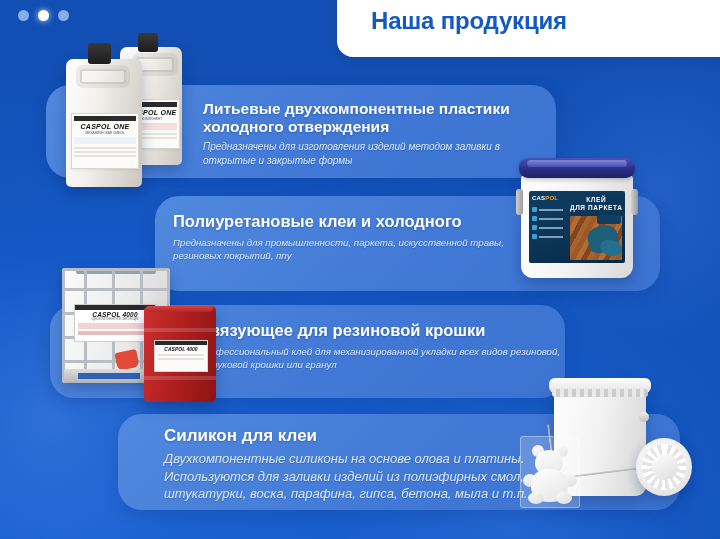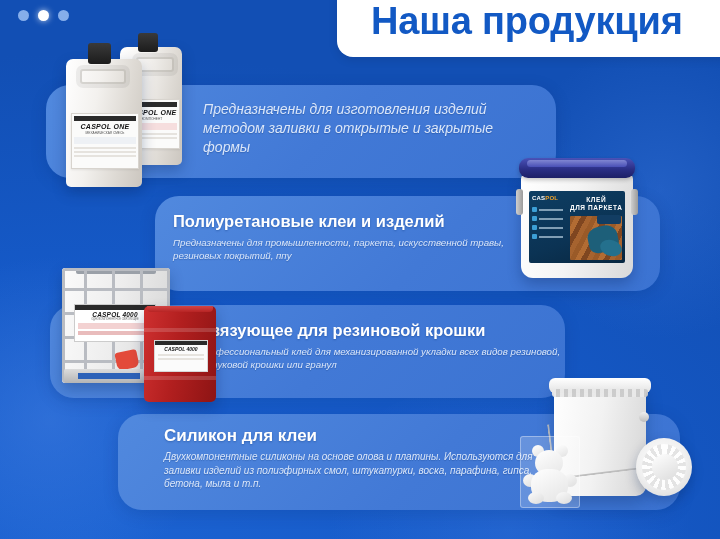--- a/index.html
+++ b/index.html
@@ -35,21 +35,21 @@
   
   .header-pill{
     position:absolute;left:337px;top:-16px;width:400px;height:73px;
     background:#ffffff;border-radius:16px;
     display:flex;align-items:center;justify-content:flex-start;
     padding-left:34px;box-sizing:border-box;
     box-shadow:0 3px 10px rgba(0,0,0,.10);
     z-index:25;
   }
   .header-pill .title{
-    color:#1259c4;font-size:38px;font-weight:bold;letter-spacing:-.2px;
+    color:#1259c4;font-size:24px;font-weight:bold;letter-spacing:-.2px;
     white-space:nowrap;line-height:1;
   }
 
   
   .card{
     position:absolute;
     background:linear-gradient(135deg,#5189de 0%, #4279d6 55%, #3b73d2 100%);
     border-radius:24px;
     box-shadow:0 4px 16px rgba(5,40,100,.18);
   }
@@ -60,39 +60,39 @@
   }
   .card p{
     margin:0;color:#dbe7fa;font-style:italic;line-height:1.35;
     text-shadow:0 1px 1px rgba(10,45,110,.30);
   }
 
   
   #card-1{left:46px;top:85px;width:510px;height:93px;}
   #card-1 .ctext{left:157px;top:15px;width:340px;}
   #card-1 h3{font-size:15.5px;}
-  #card-1 p{font-size:14px;}
+  #card-1 p{font-size:10px;}
 
   
   #card-2{left:155px;top:196px;width:505px;height:95px;}
   #card-2 .ctext{left:18px;top:16px;width:380px;}
   #card-2 h3{font-size:16.5px;}
   #card-2 p{font-size:9.7px;}
 
   
   #card-3{left:50px;top:305px;width:515px;height:93px;}
   #card-3 .ctext{left:148px;top:16px;width:380px;}
   #card-3 h3{font-size:16.5px;}
   #card-3 p{font-size:9.7px;}
 
   
   #card-4{left:118px;top:414px;width:562px;height:96px;}
   #card-4 .ctext{left:46px;top:12px;width:390px;}
   #card-4 h3{font-size:17px;}
-  #card-4 p{font-size:10px;}
+  #card-4 p{font-size:13px;}
 
   
   .prod{position:absolute;z-index:20;}
 
   
   #canisters{left:58px;top:33px;width:150px;height:150px;}
   .can{position:absolute;border-radius:7px 7px 5px 5px;
     background:linear-gradient(100deg,#ffffff 0%, #f3f1ee 38%, #ddd9d3 72%, #cbc6bf 100%);
     box-shadow:0 6px 14px rgba(8,35,90,.30);}
   .can .cap{position:absolute;width:20px;height:19px;border-radius:3px;
@@ -267,20 +267,21 @@
     <span class="dot active"></span>
     <span class="dot"></span>
   </div>
 
   <div class="header-pill">
     <div class="title">Наша продукция</div>
   </div>
 
   <div class="card" id="card-1">
     <div class="ctext">
+      <h3>Литьевые двухкомпонентные пластики холодного отверждения</h3>
       <p>Предназначены для изготовления изделий методом заливки в открытые и закрытые формы</p>
     </div>
   </div>
 
   <div class="prod" id="canisters">
     <div class="can" id="can-back">
       <span class="cap"></span>
       <span class="handle"></span>
       <div class="lbl">
         <div class="bar"></div>
@@ -305,21 +306,21 @@
             <i></i>
             <i></i>
             <i></i>
           </div>
       </div>
     </div>
   </div>
 
   <div class="card" id="card-2">
     <div class="ctext">
-      <h3>Полиуретановые клеи и изделий</h3>
+      <h3>Полиуретановые клеи и холодного</h3>
       <p>Предназначены для промышленности, паркета, искусственной травы, резиновых покрытий, ппу</p>
     </div>
   </div>
 
   <div class="prod" id="bucket-glue">
     <div class="pail">
       <div class="lid"></div>
       <div class="lidtop"></div>
       <div class="handleL"></div>
       <div class="handleR"></div>

